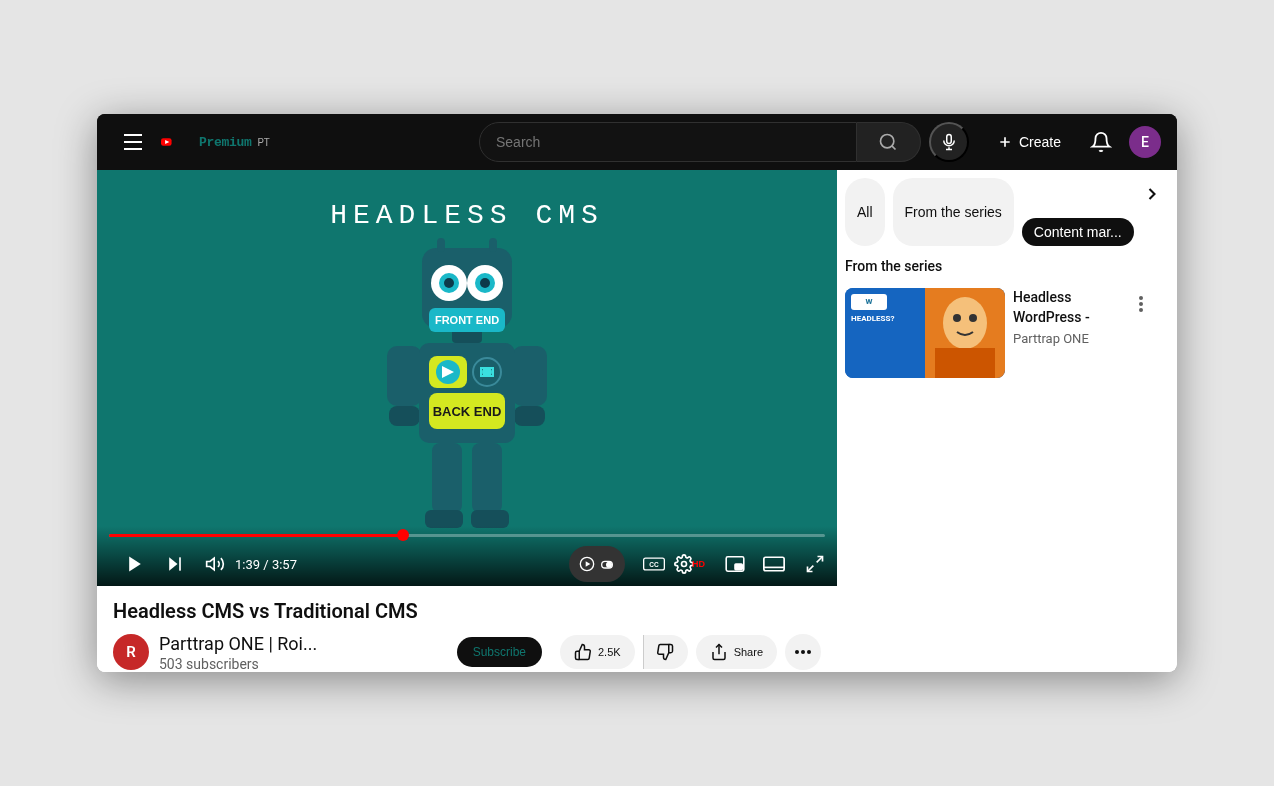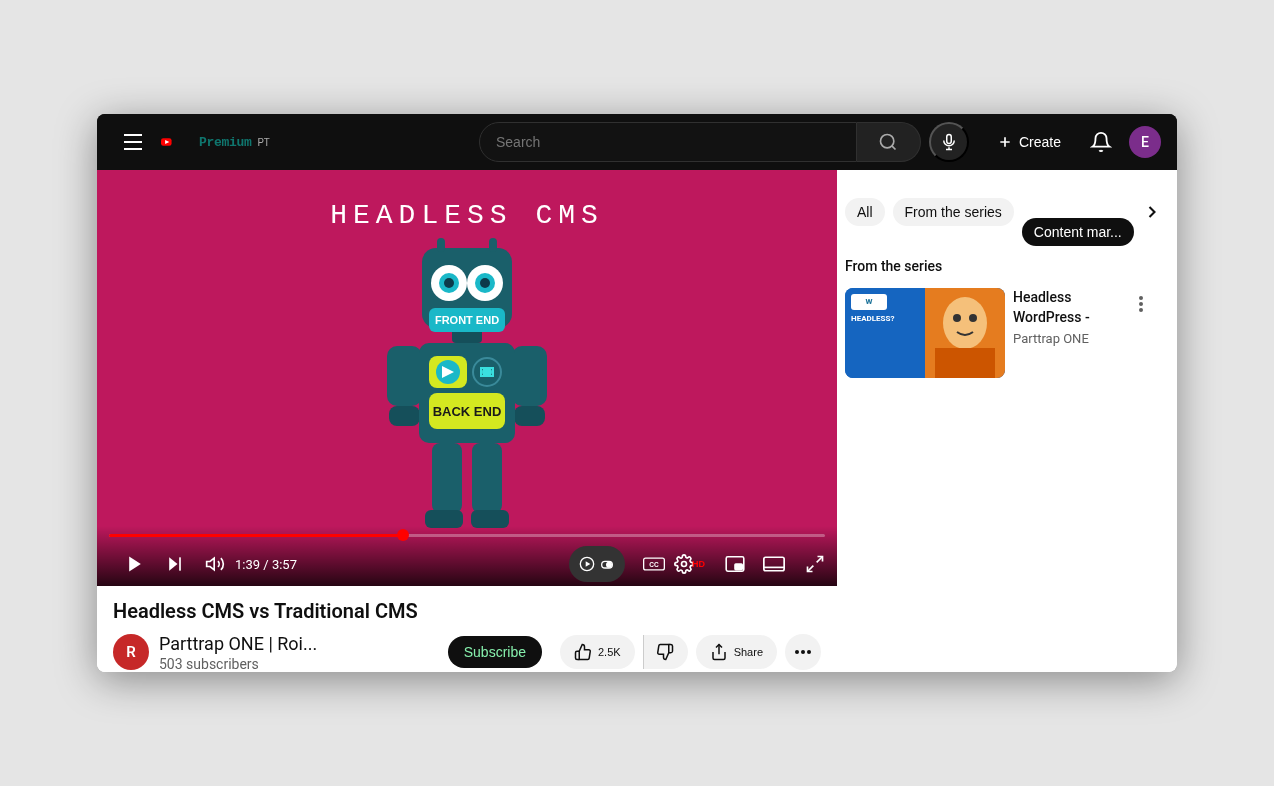--- a/index.html
+++ b/index.html
@@ -202,21 +202,21 @@
       background: #000;
       position: relative;
       aspect-ratio: 16/9;
       max-height: 510px;
       overflow: hidden;
     }
 
     .video-scene {
       width: 100%;
       height: 100%;
-      background: #be185d;
+      background: #0f766e;
       display: flex;
       align-items: center;
       justify-content: center;
       position: relative;
     }
 
     .video-title-text {
       position: absolute;
       top: 30px;
       left: 50%;
@@ -358,25 +358,25 @@
       line-height: 1.3;
     }
 
     .channel-subs {
       font-size: 14px;
       color: #606060;
     }
 
     .subscribe-btn {
       background: #0f0f0f;
-      color: #86efac;
+      color: #0f766e;
       border: none;
       border-radius: 20px;
       padding: 8px 16px;
-      font-size: 14px;
+      font-size: 12px;
       font-weight: 500;
       cursor: pointer;
     }
 
     .video-actions {
       display: flex;
       align-items: center;
       gap: 8px;
       margin-left: 8px;
     }
@@ -413,21 +413,20 @@
       width: 340px;
       flex-shrink: 0;
       background: #fff;
       padding: 8px 12px 0 0;
       overflow-y: auto;
       max-height: 735px;
     }
 
     .sidebar-tabs {
       display: flex;
-      align-items: center;
       gap: 8px;
       margin-bottom: 12px;
       padding: 0 8px;
     }
 
     .tab-pill {
       padding: 6px 12px;
       border-radius: 20px;
       font-size: 14px;
       font-weight: 500;

